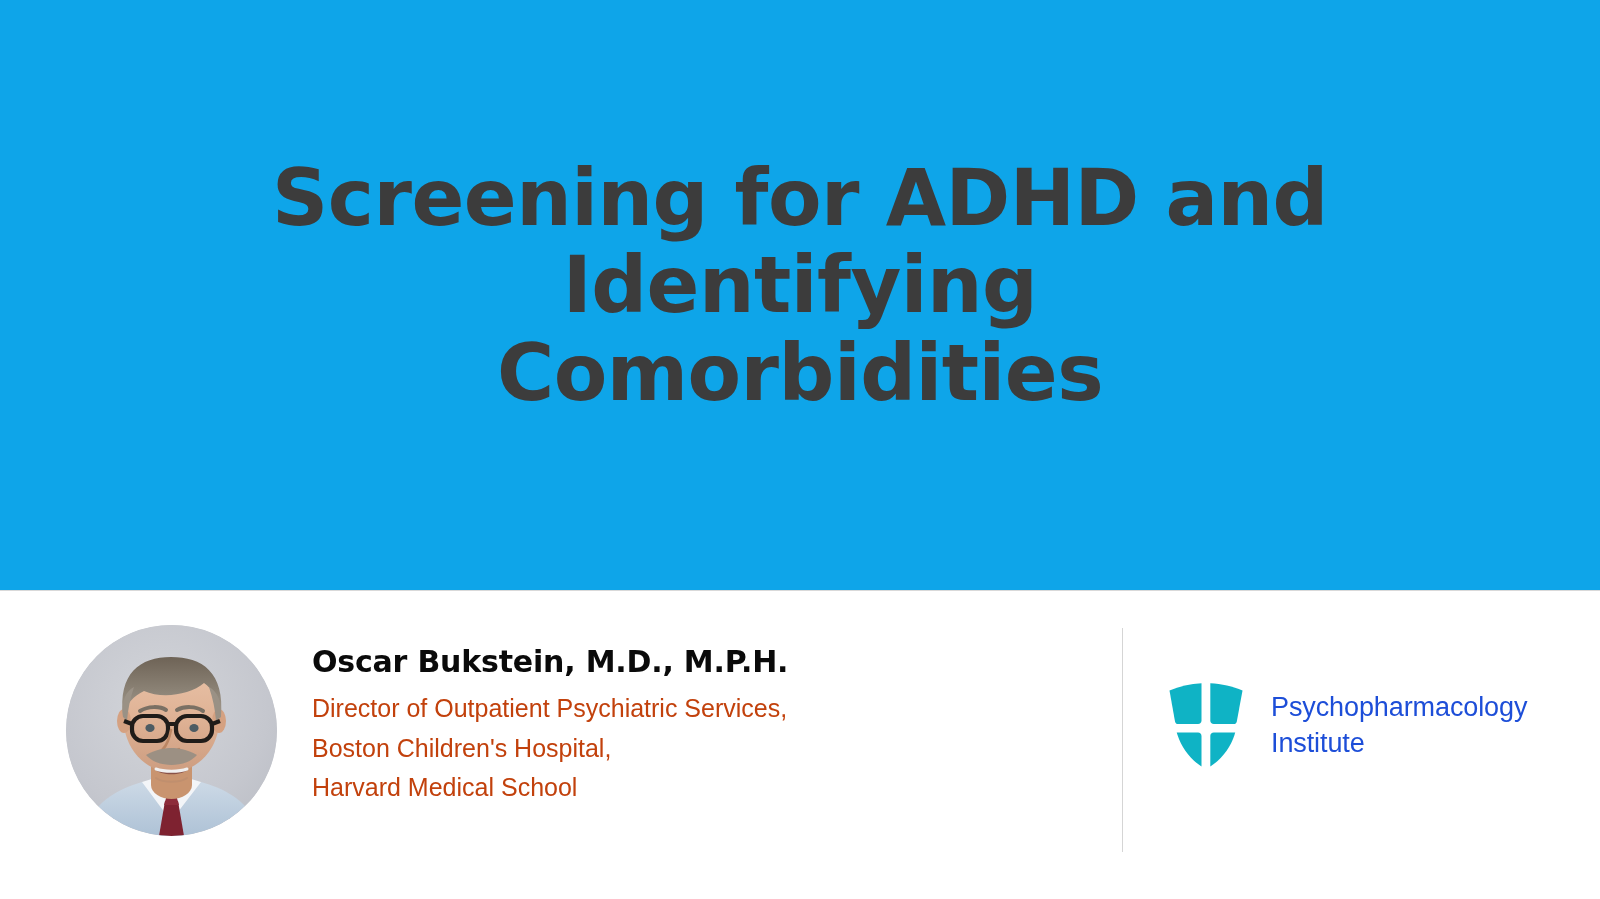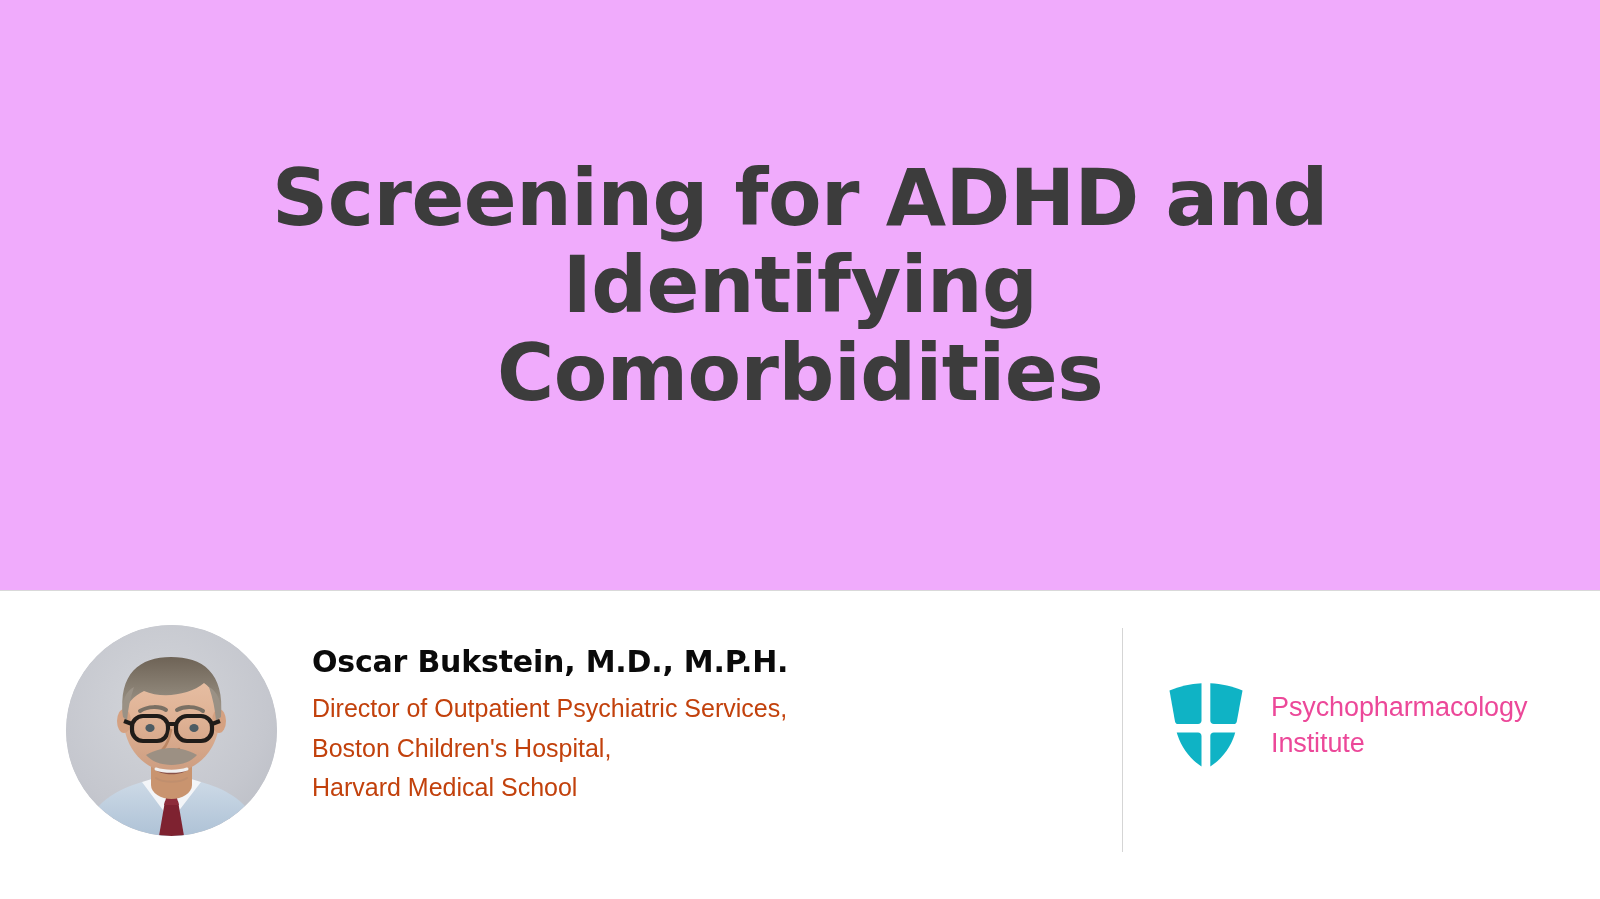--- a/index.html
+++ b/index.html
@@ -18,21 +18,21 @@
     background: #ffffff;
   }
 
   
   .title-panel {
     position: absolute;
     left: 0;
     top: 0;
     width: 1600px;
     height: 591px;
-    background: #f0abfc;
+    background: #0ea5e9;
     border-bottom: 1px solid #d9d9d9;
     box-sizing: border-box;
     display: flex;
     align-items: center;
     justify-content: center;
   }
   .title-text {
     width: 1300px;
     text-align: center;
     font-family: "DejaVu Sans", sans-serif;
@@ -127,21 +127,21 @@
     display: block;
     width: 82px;
     height: 95px;
   }
   .brand-name {
     margin-left: 24px;
     font-family: "Liberation Sans", sans-serif;
     font-weight: normal;
     font-size: 27px;
     line-height: 1.32;
-    color: #ec4899;
+    color: #1d4ed8;
     letter-spacing: -0.1px;
     white-space: pre-line;
   }
 </style>
 </head>
 <body>
 
 <div class="slide">
 
   <div class="title-panel">

